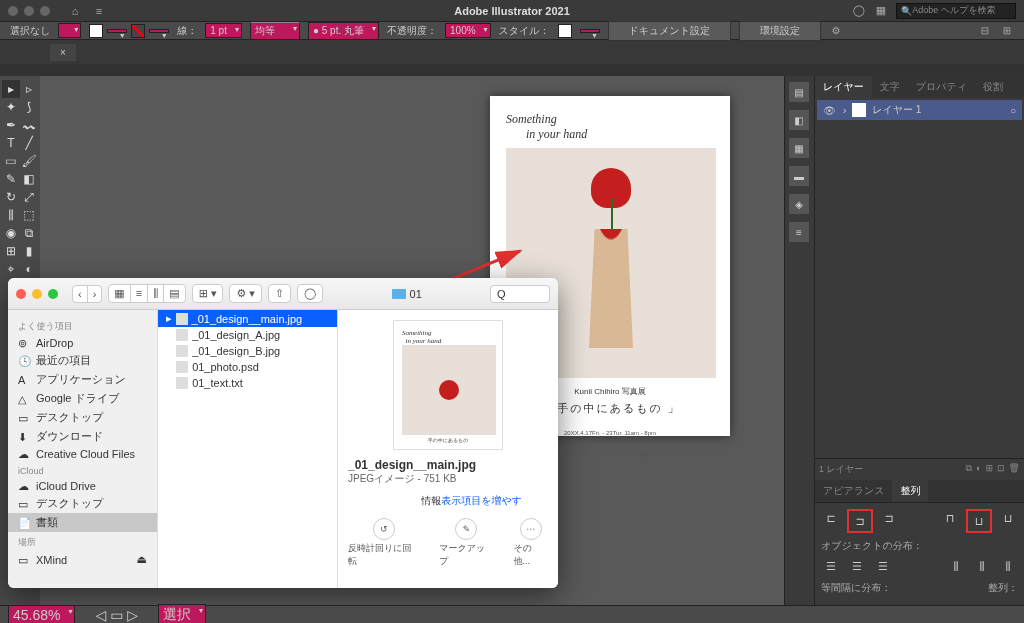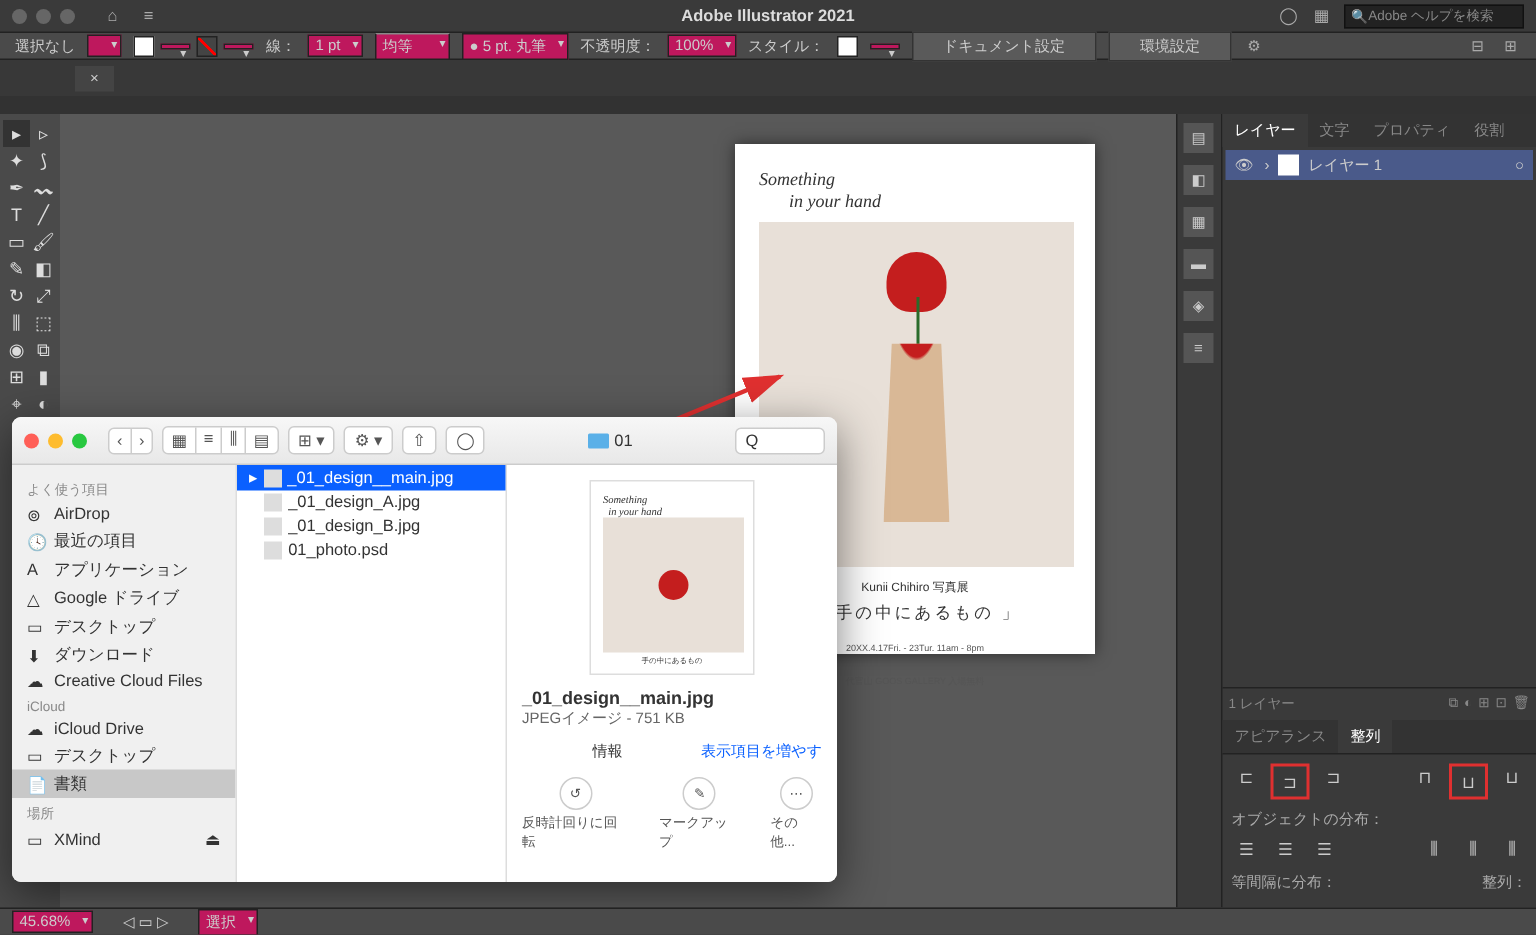--- a/index.html
+++ b/index.html
@@ -93,28 +93,28 @@
 .file-row { padding:2px 8px; display:flex; align-items:center; gap:4px; }
 .file-row.sel { background:#0a60ff; color:#fff; }
 .file-ic { width:12px; height:12px; background:#ddd; }
 
 .finder-preview { flex:1; background:#fff; display:flex; flex-direction:column; align-items:center; padding:10px; }
 .prev-img { width:110px; height:130px; background:#fff; border:1px solid #ddd; padding:8px; }
 .prev-img .ph { width:94px; height:90px; background:#e8e0d8; position:relative; display:flex; align-items:center; justify-content:center; }
 .prev-img .ph .flower2 {width:20px;height:20px;background:#c41e1e;border-radius:50%;}
 .prev-name { font-weight:bold; font-size:12px; margin-top:8px; align-self:flex-start; }
 .prev-meta { font-size:10px; color:#666; align-self:flex-start; }
-.prev-info { font-size:10px; margin-top:8px; align-self:stretch; display:flex; justify-content:space-between;margin-left:47px; }
+.prev-info { font-size:10px; margin-top:8px; align-self:stretch; display:flex; justify-content:center;margin-left:47px; }
 .prev-info a { color:#0a60ff; text-decoration:none; }
 .prev-actions { display:flex; gap:20px; margin-top:10px; }
 .prev-act { display:flex; flex-direction:column; align-items:center; font-size:9px; color:#555; gap:2px; }
 .prev-act .circ { width:22px; height:22px; border:1px solid #ccc; border-radius:50%; display:flex; align-items:center;justify-content:center; }
 
 
-.statusbar { position:absolute; bottom:0; left:0; right:0; height:18px; background:#4a4a4a; display:flex; align-items:center; padding:0 8px; gap:20px; font-size:10px; border-top:1px solid #222; }
+.statusbar { position:absolute; bottom:0; left:0; right:0; height:18px; background:#4a4a4a; display:flex; align-items:center; padding:0 8px; gap:20px; font-size:14px; border-top:1px solid #222; }
 </style>
 </head>
 <body>
 
 <div class="menubar">
   <div class="traffic">
     <span></span>
     <span></span>
     <span></span>
   </div>
@@ -380,20 +380,21 @@
           <span class="side-ic">▭</span>
           <span>XMind</span>
           <span style="margin-left:auto">⏏</span>
         </div>
     </div>
     <div class="finder-list">
       <div class="file-row sel">▸ <span class="file-ic"></span><span>_01_design__main.jpg</span></div>
       <div class="file-row">&nbsp;&nbsp;<span class="file-ic"></span><span>_01_design_A.jpg</span></div>
       <div class="file-row">&nbsp;&nbsp;<span class="file-ic"></span><span>_01_design_B.jpg</span></div>
       <div class="file-row">&nbsp;&nbsp;<span class="file-ic"></span><span>01_photo.psd</span></div>
+      <div class="file-row">&nbsp;&nbsp;<span class="file-ic"></span><span>01_text.txt</span></div>
     </div>
     <div class="finder-preview">
       <div class="prev-img">
         <div style="font-family:cursive;font-size:7px;font-style:italic">Something<br>&nbsp;&nbsp;in your hand</div>
         <div class="ph">
             <div class="flower2"></div>
           </div>
         <div style="font-size:5px;text-align:center;margin-top:2px">手の中にあるもの</div>
       </div>
       <div class="prev-name">_01_design__main.jpg</div>

